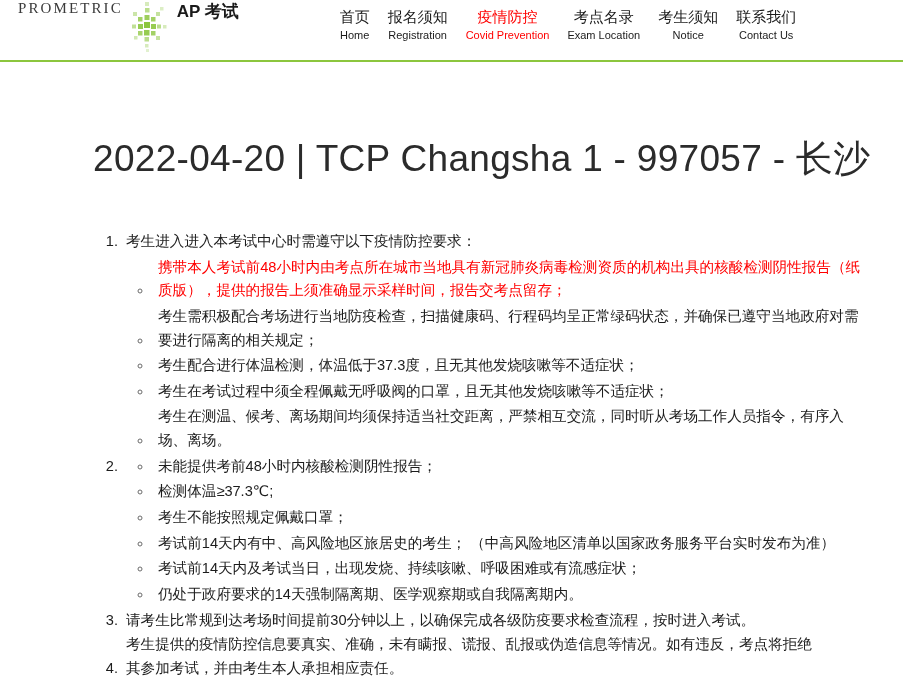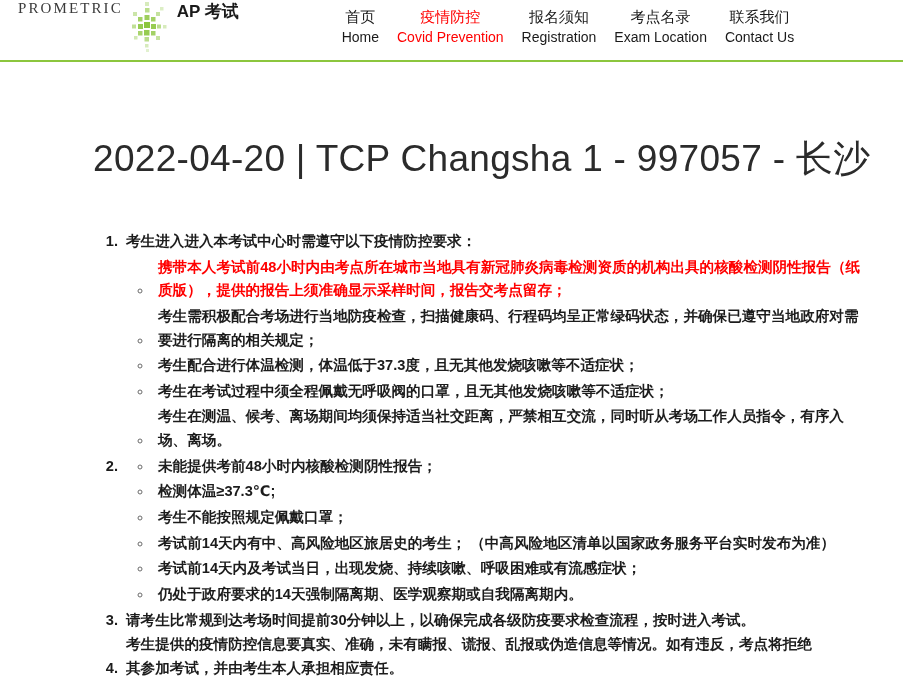--- a/index.html
+++ b/index.html
@@ -78,21 +78,21 @@
     cursor: pointer;
     text-decoration: none;
     line-height: 1.25;
   }
   .nav-cn {
     font-size: 15px;
     color: #1a1a1a;
     white-space: nowrap;
   }
   .nav-en {
-    font-size: 14px;
+    font-size: 11px;
     color: #1a1a1a;
     white-space: nowrap;
     margin-top: 2px;
     text-align: center;
   }
   .nav-item.is-active .nav-cn,
   .nav-item.is-active .nav-en { color: #ff0000; }
 
   
   .page-title {
@@ -122,21 +122,20 @@
     margin: 0;
     padding-left: 122px;
     list-style-type: decimal;
     font-size: 14.6px;
     line-height: 1.62;
     color: #1c1c1c;
   }
   ol.req-list > li {
     margin: 0 0 1px 0;
     padding-left: 4px;
-    font-weight: bold;
   }
   ol.req-list > li::marker { color: #1c1c1c; }
 
   .li-text { display: block; }
 
   ul.sub-list {
     margin: 2px 0 2px 0;
     padding-left: 27px;
     list-style-type: circle;
     font-size: 14.6px;
@@ -194,35 +193,39 @@
   </div>
 
   <nav class="main-nav">
     <div class="nav-list">
 
       <a class="nav-item">
         <span class="nav-cn">首页</span>
         <span class="nav-en">Home</span>
       </a>
 
+      <a class="nav-item">
+        <span class="nav-cn">报名须知</span>
+        <span class="nav-en">Registration</span>
+      </a>
+
       <a class="nav-item is-active">
         <span class="nav-cn">疫情防控</span>
         <span class="nav-en">Covid Prevention</span>
       </a>
 
       <a class="nav-item">
-        <span class="nav-cn">报名须知</span>
-        <span class="nav-en">Registration</span>
-      </a>
-
-      <a class="nav-item">
         <span class="nav-cn">考点名录</span>
         <span class="nav-en">Exam Location</span>
       </a>
 
+      <a class="nav-item">
+        <span class="nav-cn">考生须知</span>
+        <span class="nav-en">Notice</span>
+      </a>
 
       <a class="nav-item">
         <span class="nav-cn">联系我们</span>
         <span class="nav-en">Contact Us</span>
       </a>
 
     </div>
   </nav>
 </div>
 

